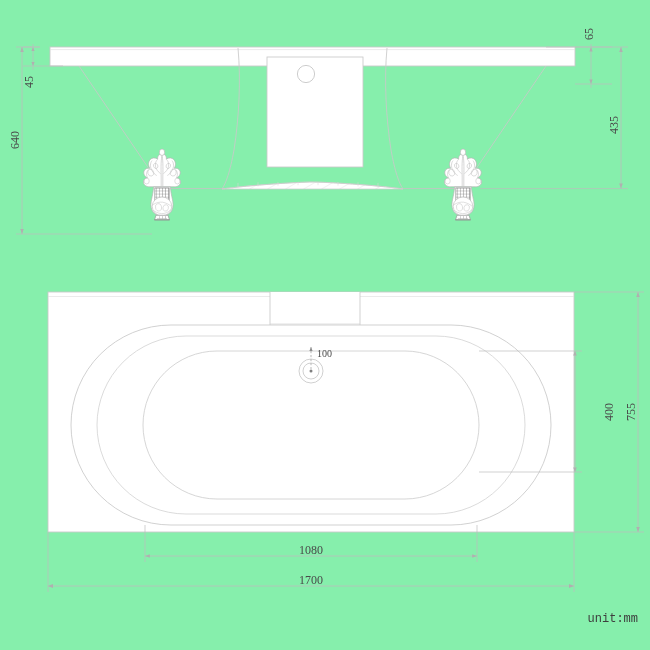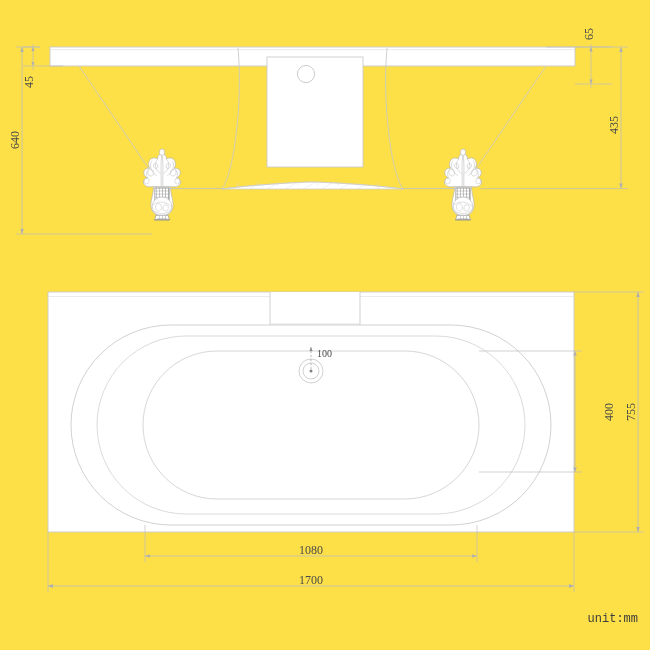--- a/index.html
+++ b/index.html
@@ -2,21 +2,21 @@
 <html><head>
 <meta charset="utf-8">
 <title>Bathtub Technical Drawing</title>
 <style>
   html,body{margin:0;padding:0;background:#ffffff;}
   body{
     width:650px;height:650px;overflow:hidden;
     font-family:"Liberation Serif",serif;
     color:#3a3a3a;
   }
-  #sheet{position:relative;width:650px;height:650px;background:#fde047;}
+  #sheet{position:relative;width:650px;height:650px;background:#86efac;}
   #sheet svg{position:absolute;left:0;top:0;width:650px;height:650px;display:block;}
   .dimtext{
     font-family:"Liberation Serif",serif;
     font-size:12px;
     fill:#4a4a4a;
     dominant-baseline:middle;
   }
   .dimtext.small{font-size:10px;}
   .unittext{
     font-family:"Liberation Mono",monospace;

